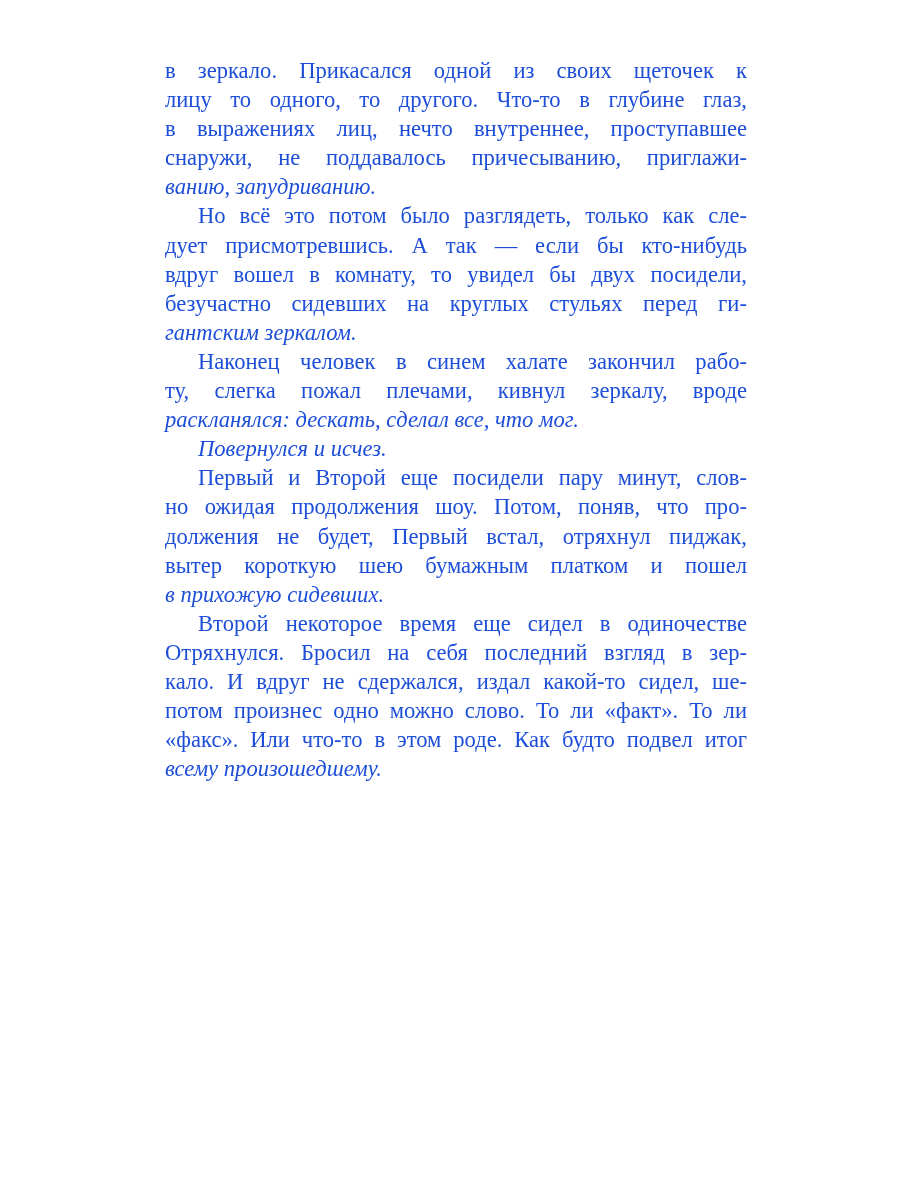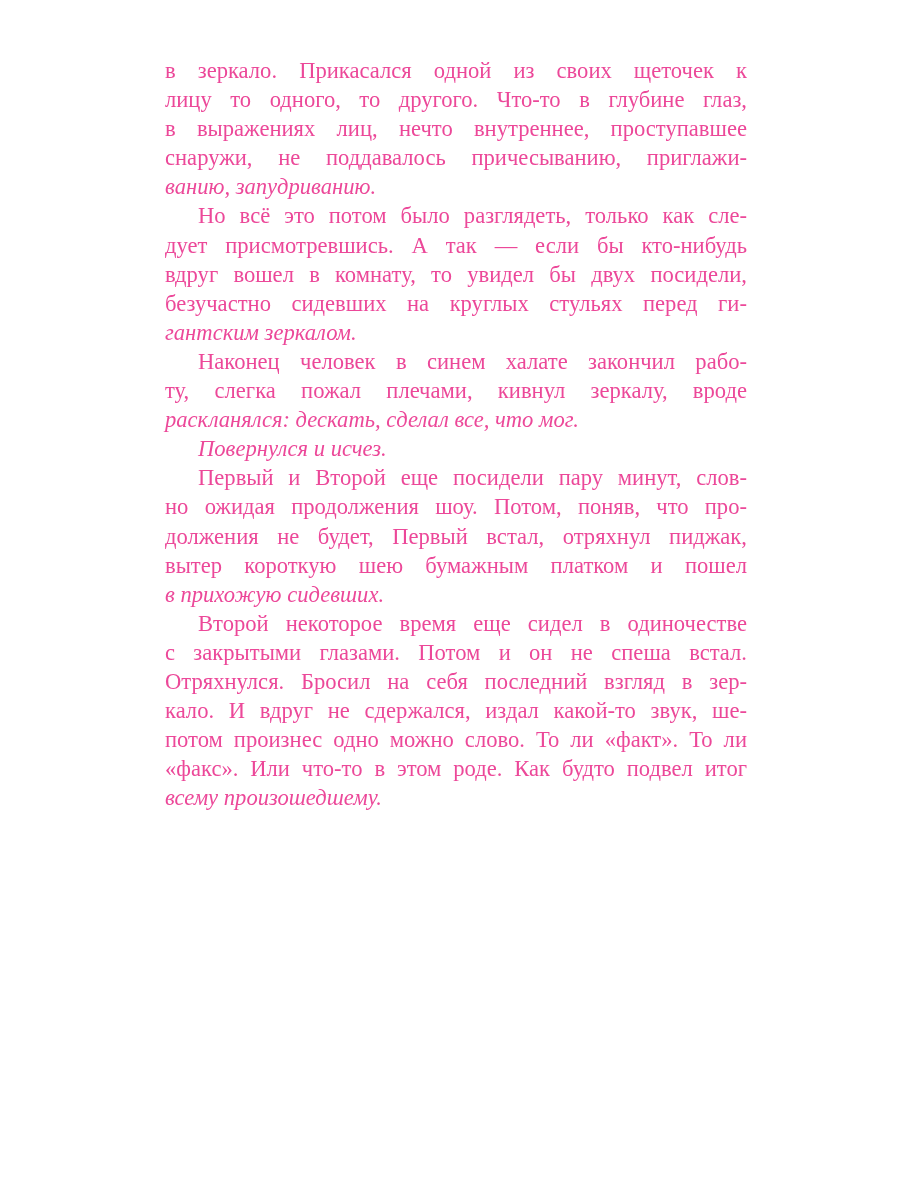--- a/index.html
+++ b/index.html
@@ -18,21 +18,21 @@
     left: 165px;
     top: 56px;
     width: 582px;
   }
   .line {
     display: block;
     height: 29.1px;
     line-height: 29.1px;
     font-family: "Liberation Serif", "DejaVu Serif", serif;
     font-size: 22.6px;
-    color: #ec4899;
+    color: #1d4ed8;
     white-space: nowrap;
     text-align: justify;
     text-align-last: justify;
   }
   .line.indent { padding-left: 33px; }
   .line.last { text-align-last: left; font-style: italic; }
 </style>
 </head>
 <body>
 
@@ -67,20 +67,19 @@
   <div>
     <span class="line indent">Первый и Второй еще посидели пару минут, слов-</span>
     <span class="line">но ожидая продолжения шоу. Потом, поняв, что про-</span>
     <span class="line">должения не будет, Первый встал, отряхнул пиджак,</span>
     <span class="line">вытер короткую шею бумажным платком и пошел</span>
     <span class="line last">в прихожую сидевших.</span>
   </div>
 
   <div>
     <span class="line indent">Второй некоторое время еще сидел в одиночестве</span>
-    <span class="line">с закрытыми глазами. Потом и он не спеша встал.</span>
     <span class="line">Отряхнулся. Бросил на себя последний взгляд в зер-</span>
-    <span class="line">кало. И вдруг не сдержался, издал какой-то звук, ше-</span>
+    <span class="line">кало. И вдруг не сдержался, издал какой-то сидел, ше-</span>
     <span class="line">потом произнес одно можно слово. То ли «факт». То ли</span>
     <span class="line">«факс». Или что-то в этом роде. Как будто подвел итог</span>
     <span class="line last">всему произошедшему.</span>
   </div>
 </div>
 
 </body></html>

